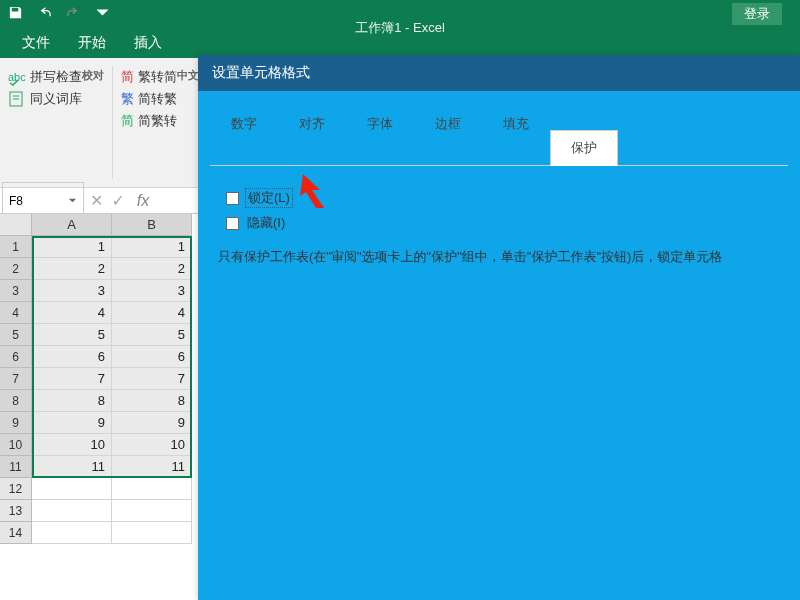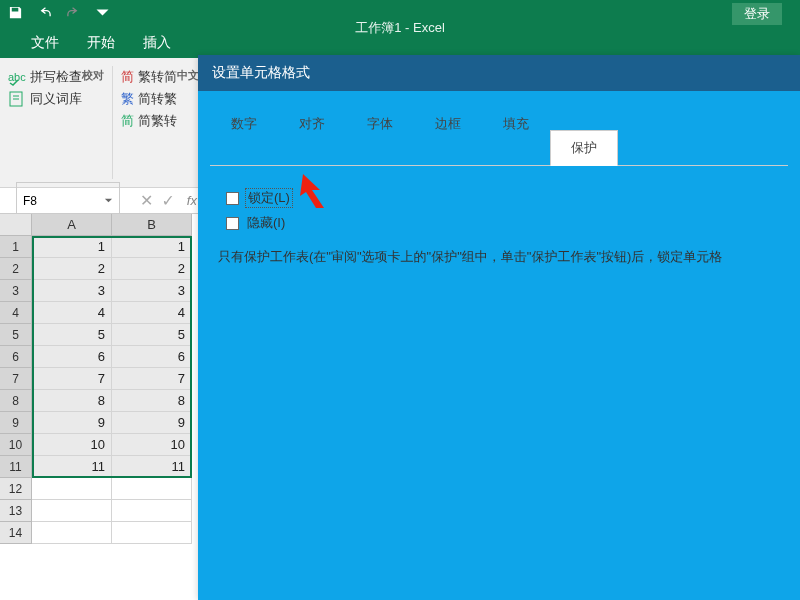--- a/index.html
+++ b/index.html
@@ -4,35 +4,35 @@
 <style>
   * { box-sizing: border-box; margin: 0; padding: 0; font-family: "Microsoft YaHei", Arial, sans-serif; }
   body { width: 800px; height: 600px; overflow: hidden; background: #fff; position: relative; }
 
   .titlebar { height: 28px; background: #0d7c4e; display: flex; align-items: center; color: #fff; font-size: 12px; }
   .qat { display: flex; align-items: center; gap: 14px; padding-left: 8px; }
   .qat svg { width: 15px; height: 15px; }
   .tb-title { position: absolute; left: 50%; transform: translateX(-50%); font-size: 13px; color: #e8f3ee; margin-top: 27px; }
   .login-btn { position: absolute; right: 18px; top: 3px; background: #35966a; color: #fff; font-size: 13px; padding: 2px 12px; cursor: pointer; }
 
-  .ribbon-tabs { height: 30px; background: #0d7c4e; display: flex; align-items: center; padding-left: 17px; }
+  .ribbon-tabs { height: 30px; background: #0d7c4e; display: flex; align-items: center; padding-left: 8px; }
   .ribbon-tab { color: #fff; font-size: 14px; padding: 6px 14px; cursor: pointer; }
 
   .ribbon-body { height: 130px; background: #f1f1f1; border-bottom: 1px solid #d4d4d4; display: flex; }
   .ribbon-group { padding: 6px 8px 0 8px; display: flex; flex-direction: row; height: 100%; }
   .rg-content { flex: 1; }
   .rg-label { text-align: right; font-size: 11px; color: #666; padding: 4px 0 6px; font-weight: bold; }
   .tool-line { display: flex; align-items: center; gap: 4px; font-size: 13px; color: #333; margin: 4px 0; cursor: pointer; }
   .tool-line svg { width: 18px; height: 18px; }
   .divider { width: 1px; background: #d8d8d8; margin: 8px 0; }
 
   .formula-bar { height: 26px; background: #fff; border-bottom: 1px solid #ccc; display: flex; align-items: center; }
-  .namebox { width: 104px; height: 22px; border: 1px solid #ccc; margin: 0 16px; font-size: 12px; padding: 18px 6px; display:flex; align-items:center; justify-content:space-between;}
+  .namebox { width: 82px; height: 22px; border: 1px solid #ccc; margin: 0 2px; font-size: 12px; padding: 18px 6px; display:flex; align-items:center; justify-content:space-between;}
   .namebox svg{ width:9px; height:9px;}
-  .fx { font-style: italic; color: #888; font-size: 13px; margin: 0 8px; }
+  .fx { font-style: italic; color: #888; font-size: 16px; margin: 0 8px; }
   .corner { width: 32px; height: 22px; background: #e6e6e6; border-right: 1px solid #bbb; border-bottom: 1px solid #bbb; }
   .col-headers { display: flex; }
   .col-h { width: 80px; height: 22px; background: #e6e6e6; border-right: 1px solid #bbb; border-bottom: 1px solid #bbb; text-align: center; font-size: 13px; color: #333; line-height: 22px; }
   .col-h.sel { background: #d6d6d6; }
   .row-h { width: 32px; height: 22px; background: #e6e6e6; border-right: 1px solid #bbb; border-bottom: 1px solid #bbb; text-align: center; font-size: 12px; color: #333; line-height: 22px; }
   .row-h.sel { background: #d6d6d6; }
   .cell { width: 80px; height: 22px; border-right: 1px solid #d4d4d4; border-bottom: 1px solid #d4d4d4; text-align: right; font-size: 13px; color: #222; line-height: 22px; padding-right: 6px; background: #fff; }
   .cell.sel { background: #eaeaea; }
   .rows { display: flex; flex-direction: column; }
   .row { display: flex; }

